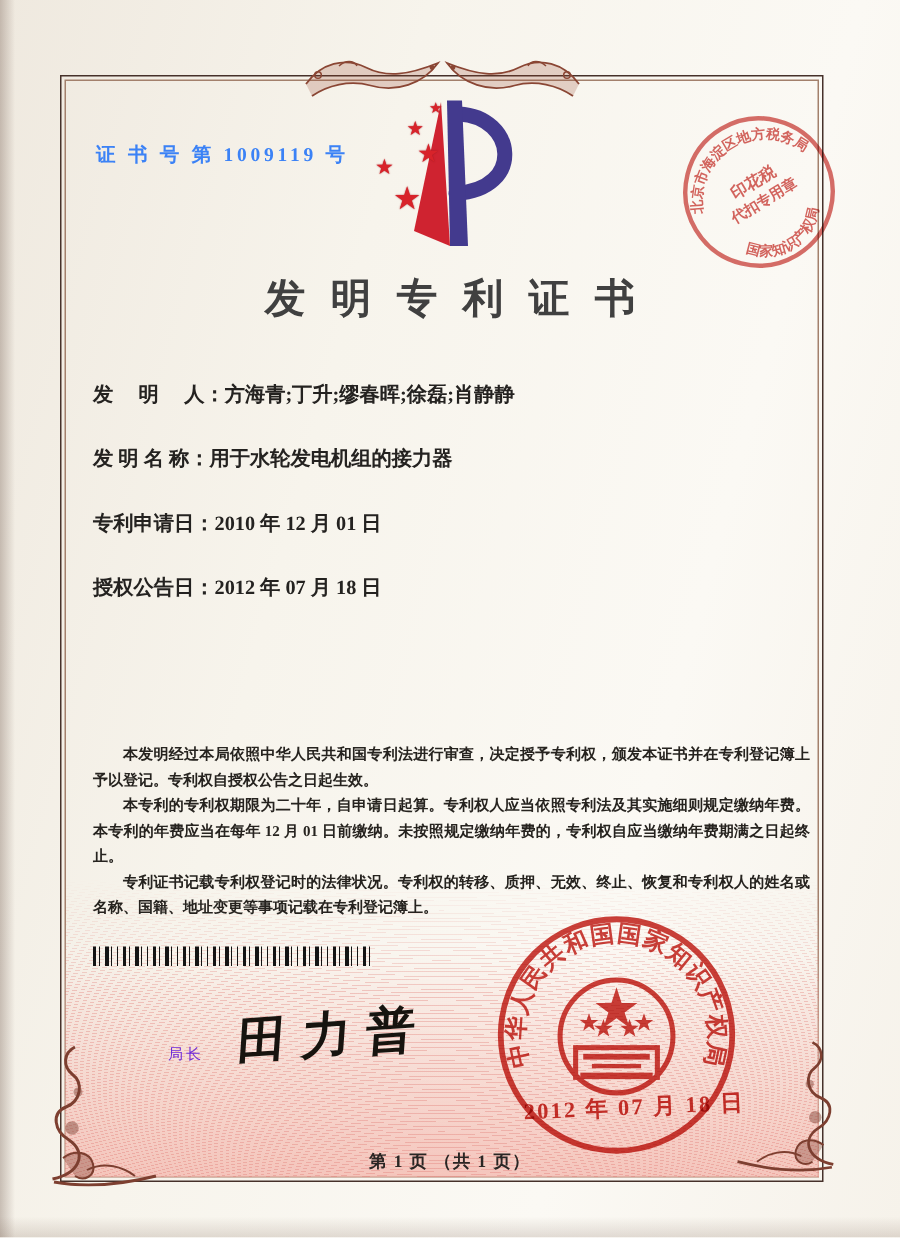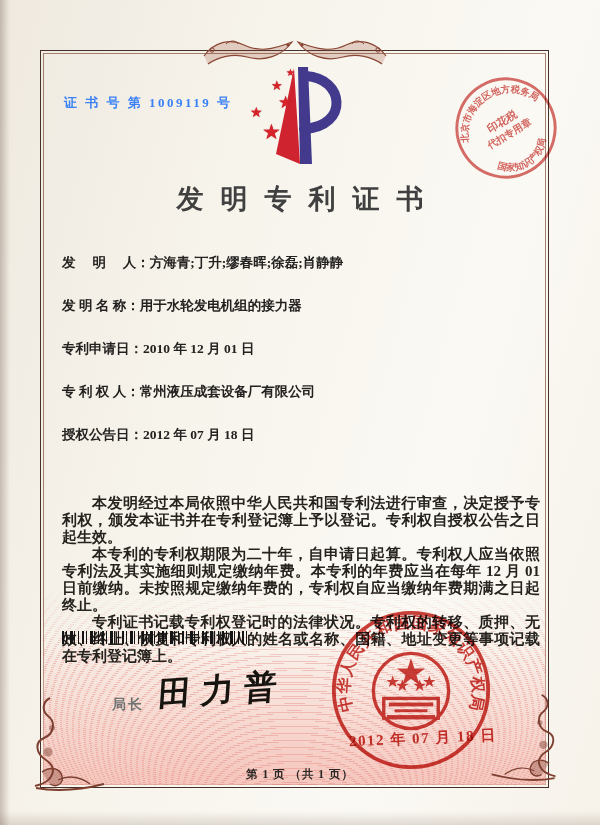--- a/index.html
+++ b/index.html
@@ -45,35 +45,35 @@
 
   
   .fields { position:absolute; left:62px; top:254px; width:460px; }
   .field { display:flex; align-items:flex-start; margin-bottom:25px; line-height:18px;
     font-size:13.5px; font-weight:700; color:#242220; }
   .flabel { white-space:pre; }
   .fvalue { white-space:pre; }
 
   
   .body-text { position:absolute; left:62px; top:495px; width:478px;
-    font-size:15px; line-height:17px; color:#26231f; text-align:justify; font-weight:600; }
+    font-size:10px; line-height:17px; color:#26231f; text-align:justify; font-weight:600; }
   .body-text p { text-indent:2em; }
 
   
   .barcode { position:absolute; left:62px; top:631px; width:186px; height:13px;
     background: repeating-linear-gradient(90deg,
       #141414 0 2px, rgba(0,0,0,0) 2px 4px,
       #141414 4px 5px, rgba(0,0,0,0) 5px 8px,
       #141414 8px 11px, rgba(0,0,0,0) 11px 12px,
       #141414 12px 13px, rgba(0,0,0,0) 13px 16px,
       #141414 16px 17px, rgba(0,0,0,0) 17px 20px); }
 
   
-  .sig-title { position:absolute; left:112px; top:696px; font-size:14px; font-weight:700;
-    color:#737373; letter-spacing:2px; }
+  .sig-title { position:absolute; left:112px; top:696px; font-size:10px; font-weight:400;
+    color:#6d28d9; letter-spacing:2px; }
   .sig-name { position:absolute; left:158px; top:668px; font-size:33px; color:#17140f;
     letter-spacing:10px; transform: rotate(-4deg) skewX(-8deg); font-weight:600; }
 
   
   .seal { position:absolute; left:329px; top:608px; width:164px; height:164px;
     opacity:.88; mix-blend-mode:multiply; }
   .seal-date { position:absolute; left:349px; top:729px; font-size:15px; font-weight:700;
     color:#c5261f; letter-spacing:1.5px; transform:rotate(-2.5deg);
     opacity:.92; mix-blend-mode:multiply; white-space:pre; }
 
@@ -162,24 +162,20 @@
       <span class="flabel">发　 明　 人：</span>
       <span class="fvalue">方海青;丁升;缪春晖;徐磊;肖静静</span>
     </div>
     <div class="field">
       <span class="flabel">发 明 名 称：</span>
       <span class="fvalue">用于水轮发电机组的接力器</span>
     </div>
     <div class="field">
       <span class="flabel">专利申请日：</span>
       <span class="fvalue">2010 年 12 月 01 日</span>
-    </div>
-    <div class="field">
-      <span class="flabel">专 利 权 人：</span>
-      <span class="fvalue">常州液压成套设备厂有限公司</span>
     </div>
     <div class="field">
       <span class="flabel">授权公告日：</span>
       <span class="fvalue">2012 年 07 月 18 日</span>
     </div>
   </div>
 
   <div class="body-text">
     <p>本发明经过本局依照中华人民共和国专利法进行审查，决定授予专利权，颁发本证书并在专利登记簿上予以登记。专利权自授权公告之日起生效。</p>
     <p>本专利的专利权期限为二十年，自申请日起算。专利权人应当依照专利法及其实施细则规定缴纳年费。本专利的年费应当在每年 12 月 01 日前缴纳。未按照规定缴纳年费的，专利权自应当缴纳年费期满之日起终止。</p>

